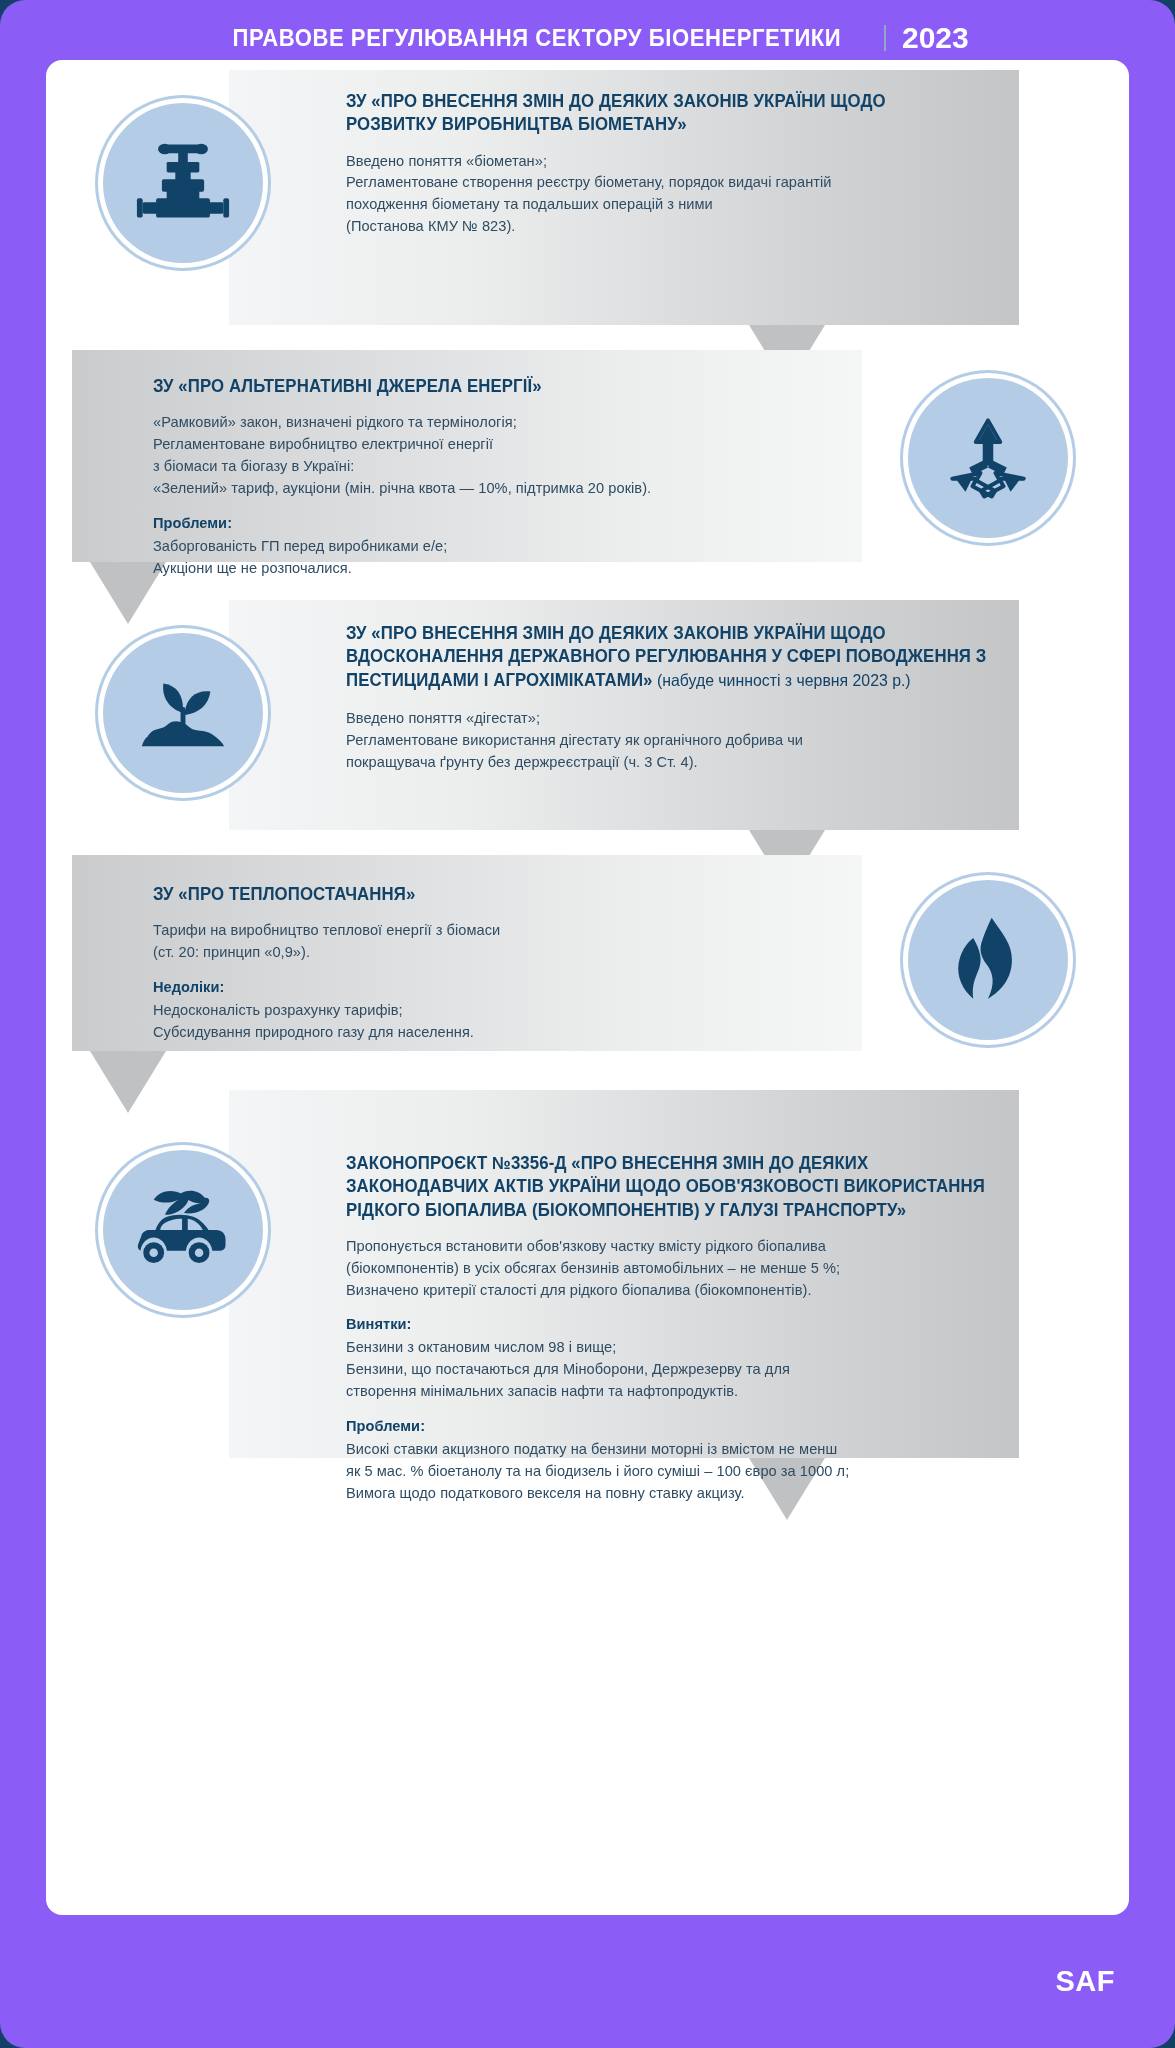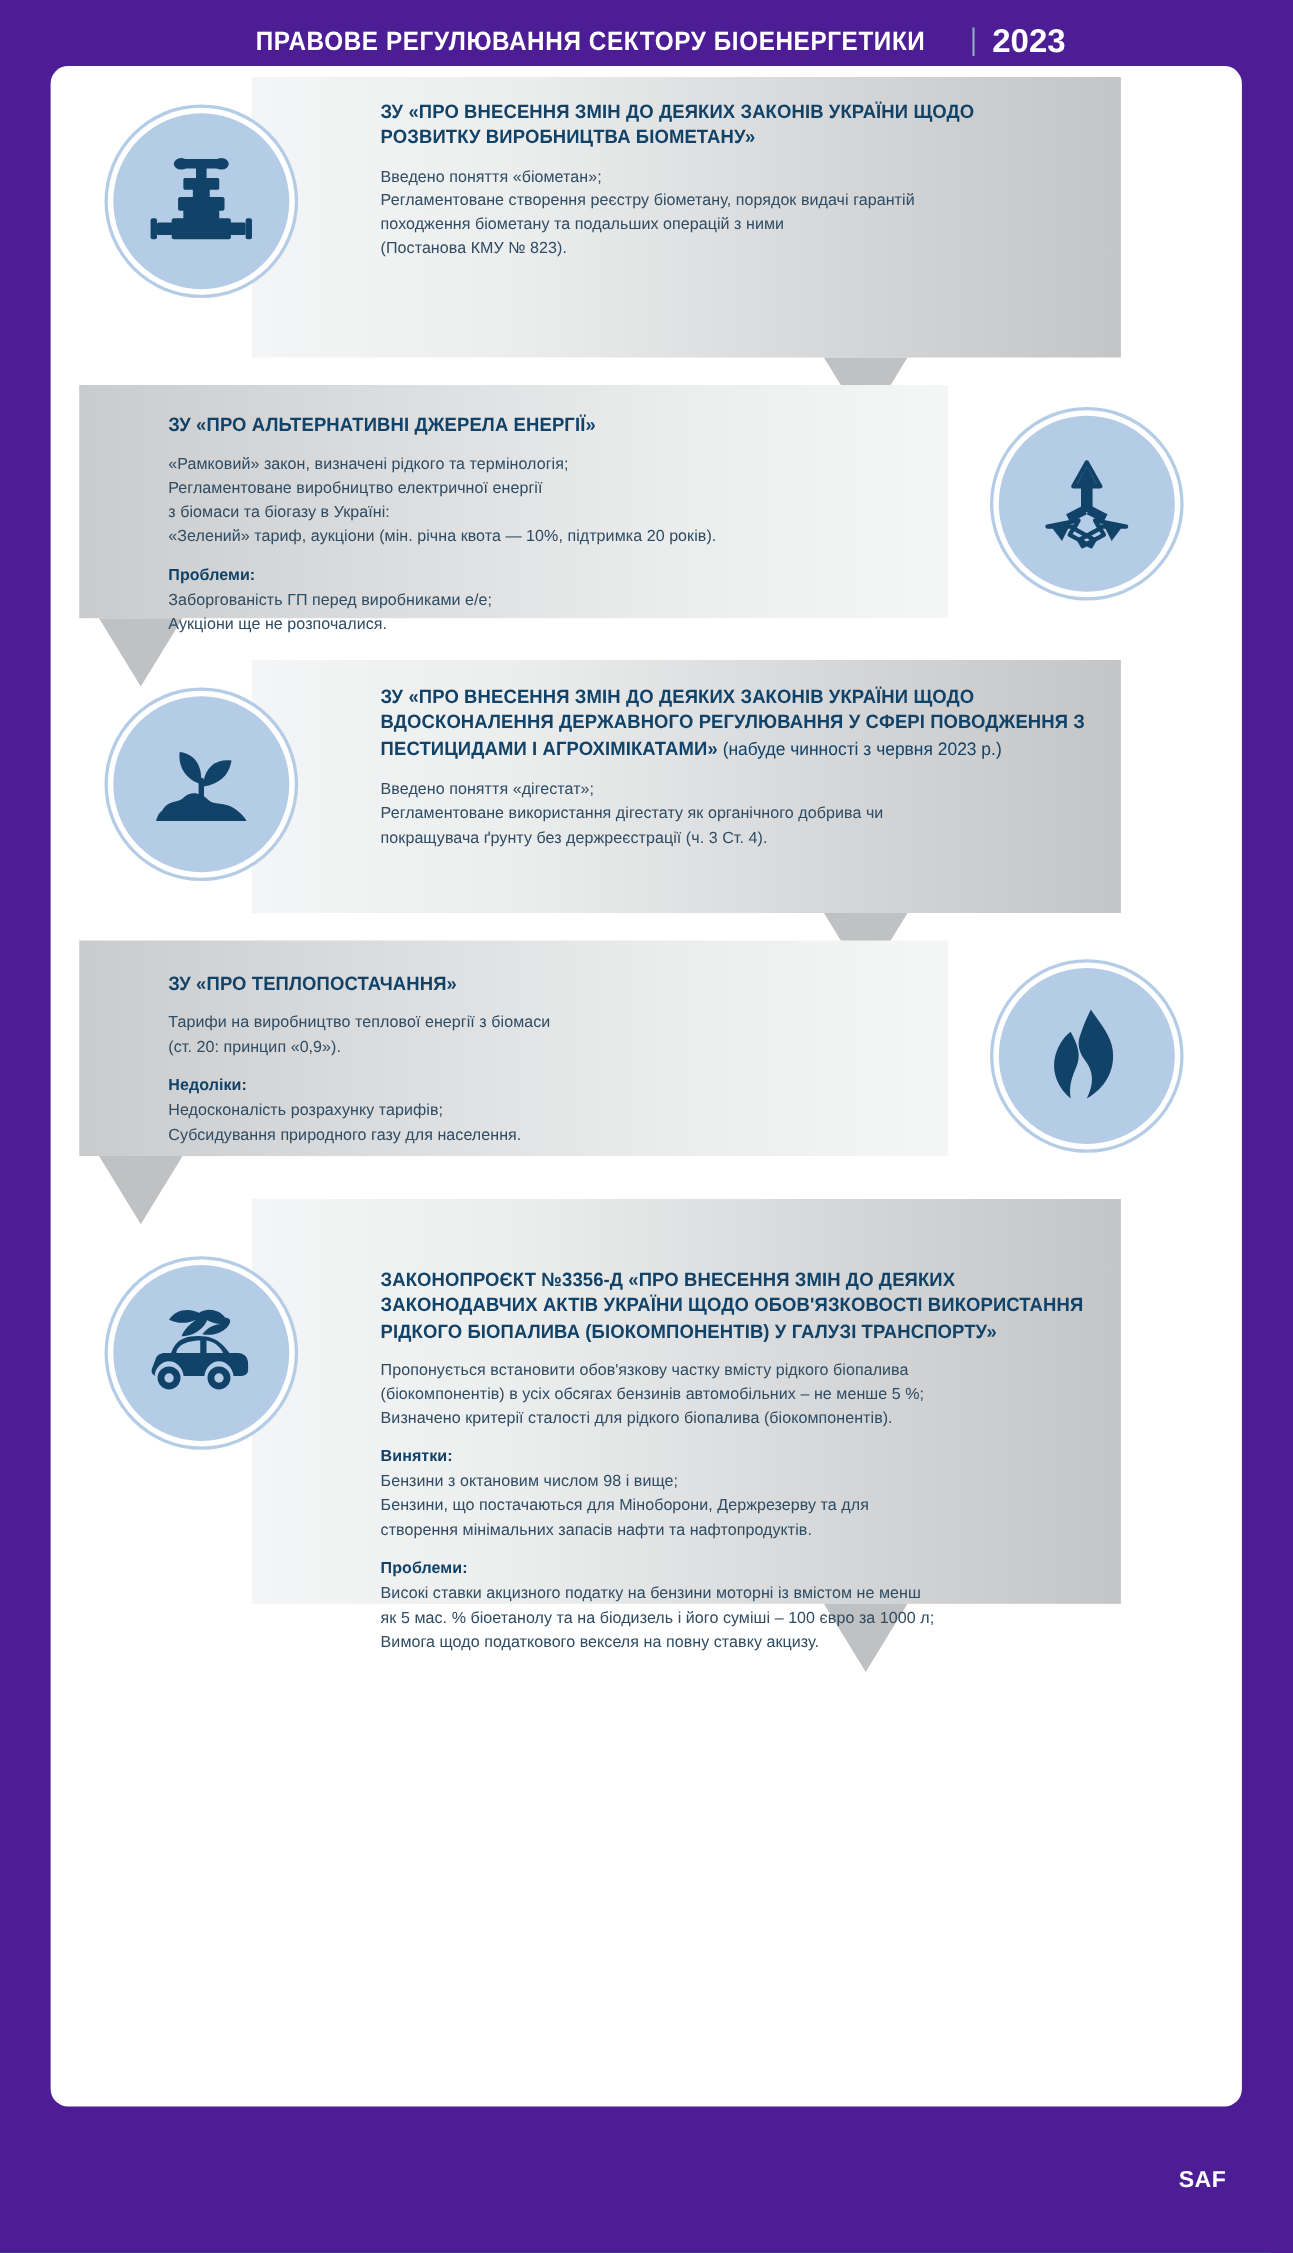--- a/index.html
+++ b/index.html
@@ -7,21 +7,22 @@
   body{
     width:1175px;height:2048px;
     background:#134066;
     font-family:"Liberation Sans", sans-serif;
     overflow:hidden;
     position:relative;
   }
   .page{
     width:1175px;height:2048px;
     position:relative;
-    background:#4c1d95;
+    background:#8b5cf6;
+    border-radius:25px;
   }
 
   
   .header{
     height:62px;
     display:flex;
     align-items:center;
     justify-content:center;
     padding-top:14px;
     box-sizing:border-box;
@@ -138,21 +139,21 @@
     left:0;bottom:0;
     width:1175px;height:133px;
     display:flex;
     align-items:center;
     justify-content:flex-end;
     padding-right:60px;
     box-sizing:border-box;
   }
   .saf{
     color:#ffffff;
-    font-size:21px;
+    font-size:29px;
     font-weight:bold;
     letter-spacing:.5px;
   }
 </style>
 </head>
 <body>
 
 <div class="page">
 
   <div class="header">

